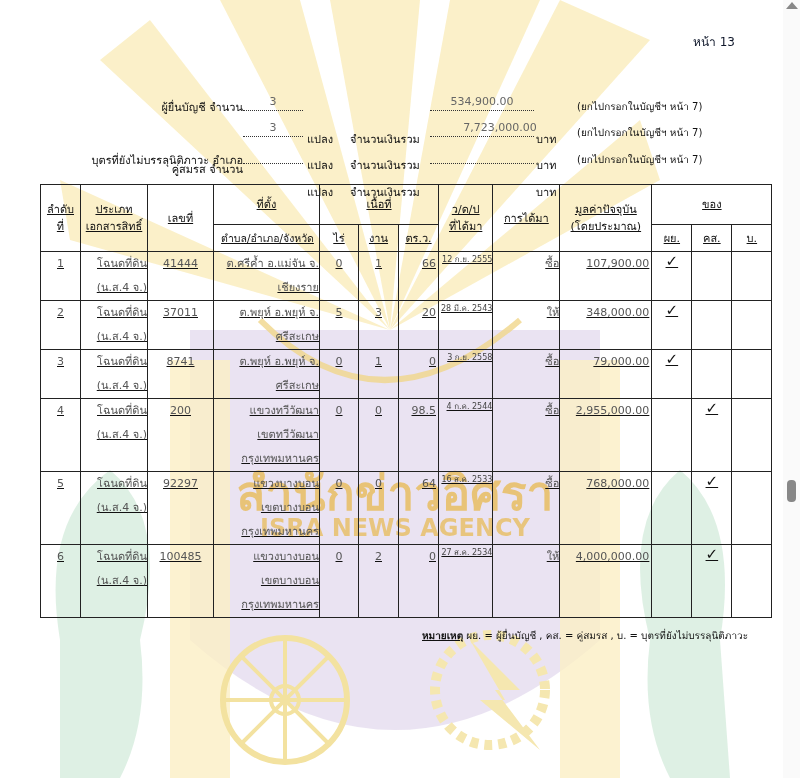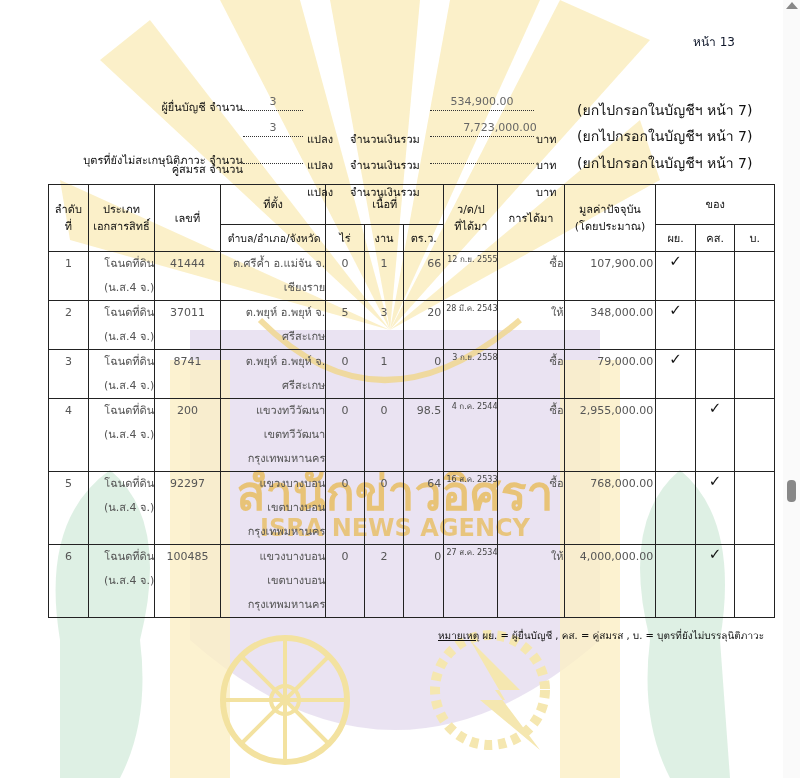--- a/index.html
+++ b/index.html
@@ -9,35 +9,35 @@
   
   .wm { position:absolute; left:0; top:0; width:775px; height:778px; z-index:0; pointer-events:none; }
   .content { position:absolute; left:0; top:0; width:775px; height:778px; z-index:1; }
   .page-no { position:absolute; left:657px; top:32px; font-size:12px; color:#0f172a;margin-left:36px; }
   .title { position:absolute; left:0; width:775px; top:62px; text-align:center; font-size:11px; }
   .sumrow { position:absolute; font-size:11px; white-space:nowrap; }
   .sumrow .lbl { position:absolute; text-align:right; }
   .dots { position:absolute; border-bottom:1px dotted #333; height:12px; }
   .val { position:absolute; color:#666; font-size:11px; text-align:center; }
   .unit { position:absolute;margin-top:32px; }
-  .note7 { position:absolute; font-size:14px; }
-
-  table.land { position:absolute; left:48px; top:184px; border-collapse:collapse; table-layout:fixed;
-               font-size:11px; }
+  .note7 { position:absolute; font-size:10px; }
+
+  table.land { position:absolute; left:40px; top:184px; border-collapse:collapse; table-layout:fixed;
+               font-size:11px;text-decoration:underline; }
   table.land th, table.land td { border:1.5px solid #222; padding:0; vertical-align:top; }
   table.land th { font-weight:normal; vertical-align:middle; text-align:center; line-height:17px; }
   table.land td { line-height:24px; }
   .c { text-align:center; }
   .r { text-align:right; padding-right:2px !important; }
   .l { text-align:right; padding-left:2px !important; }
   .gray { color:#555; }
   .date { font-size:8px; line-height:16px !important; white-space:nowrap; color:#444; }
   .chk { font-size:15px; line-height:18px !important; text-align:center; }
   .footnote { position:absolute; left:422px; top:628px; font-size:10px; white-space:nowrap; }
-  .footnote u { font-weight:normal;margin-left:16px; }
+  .footnote u { font-weight:bold; }
 
   .scrollbar { position:absolute; left:783px; top:0; width:17px; height:778px; background:#fafafa; }
   .sb-up { position:absolute; left:3px; top:2px; width:0; height:0;
            border-left:6px solid transparent; border-right:6px solid transparent; border-bottom:7px solid #888; }
   .sb-thumb { position:absolute; left:4px; top:480px; width:9px; height:22px; background:#888; border-radius:4px; }
 </style>
 </head>
 <body>
 
 <div class="page">
@@ -99,21 +99,21 @@
       <span class="val" style="left:243px;width:60px;top:-3px;">3</span>
       <span class="unit" style="left:307px;">แปลง</span>
       <span class="unit" style="left:350px;">จำนวนเงินรวม</span>
       <span class="dots" style="left:430px;width:104px;"></span>
       <span class="val" style="left:448px;width:104px;top:-3px;">7,723,000.00</span>
       <span class="unit" style="left:536px;">บาท</span>
       <span class="note7" style="left:577px;top:1px;">(ยกไปกรอกในบัญชีฯ หน้า 7)</span>
     </div>
 
     <div class="sumrow" style="left:0;top:151px;width:775px;height:16px;">
-      <span class="lbl" style="right:532px;">บุตรที่ยังไม่สะเกษุนิติภาวะ จำนวน</span>
+      <span class="lbl" style="right:532px;">บุตรที่ยังไม่บรรลุนิติภาวะ อำเภอ</span>
       <span class="dots" style="left:243px;width:60px;"></span>
       <span class="val" style="left:243px;width:60px;top:-3px;"></span>
       <span class="unit" style="left:307px;">แปลง</span>
       <span class="unit" style="left:350px;">จำนวนเงินรวม</span>
       <span class="dots" style="left:430px;width:104px;"></span>
       <span class="val" style="left:430px;width:104px;top:-3px;text-align:right;"></span>
       <span class="unit" style="left:536px;">บาท</span>
       <span class="note7" style="left:577px;top:1px;">(ยกไปกรอกในบัญชีฯ หน้า 7)</span>
     </div>
 

